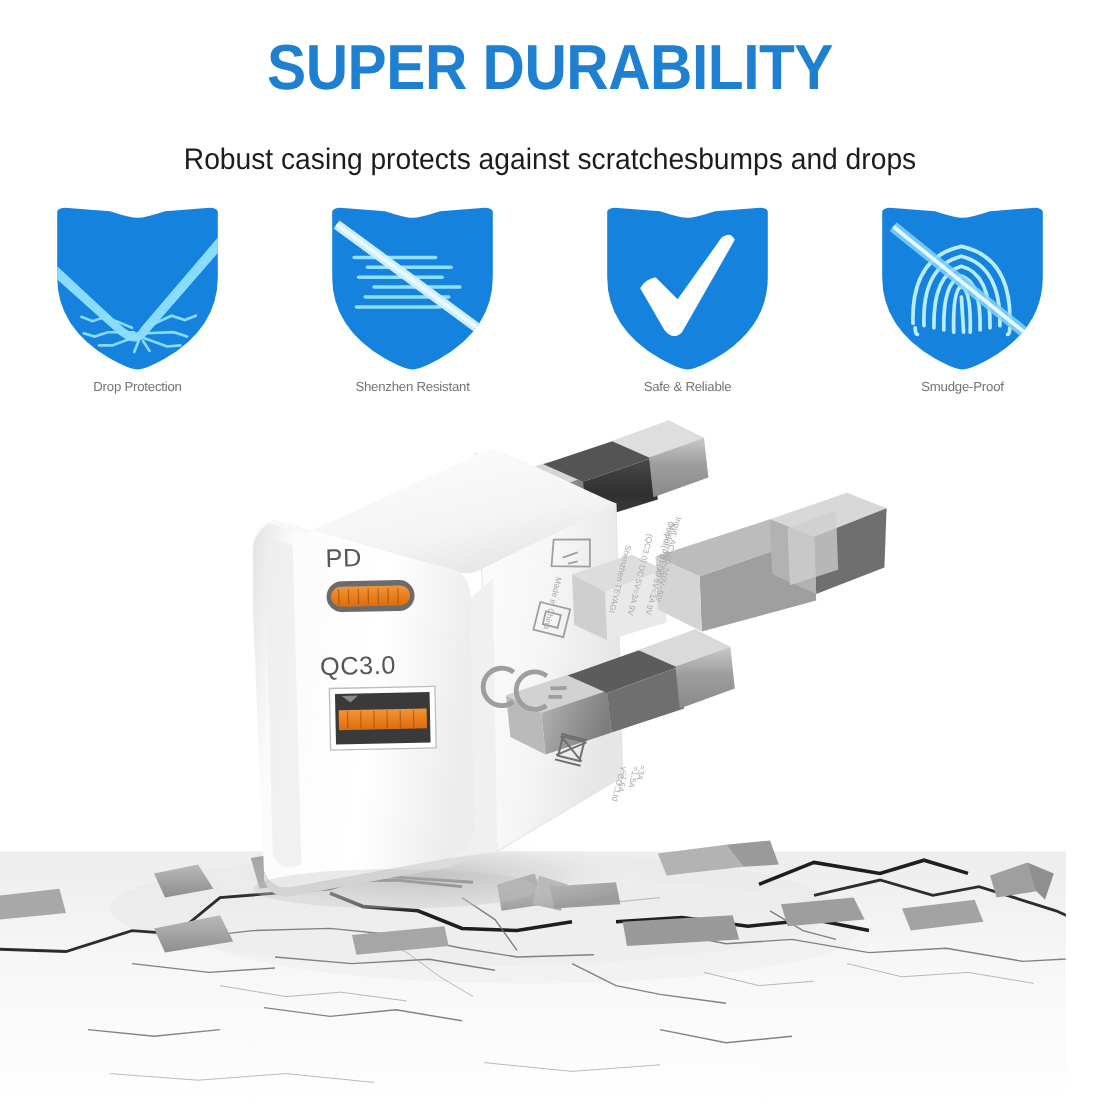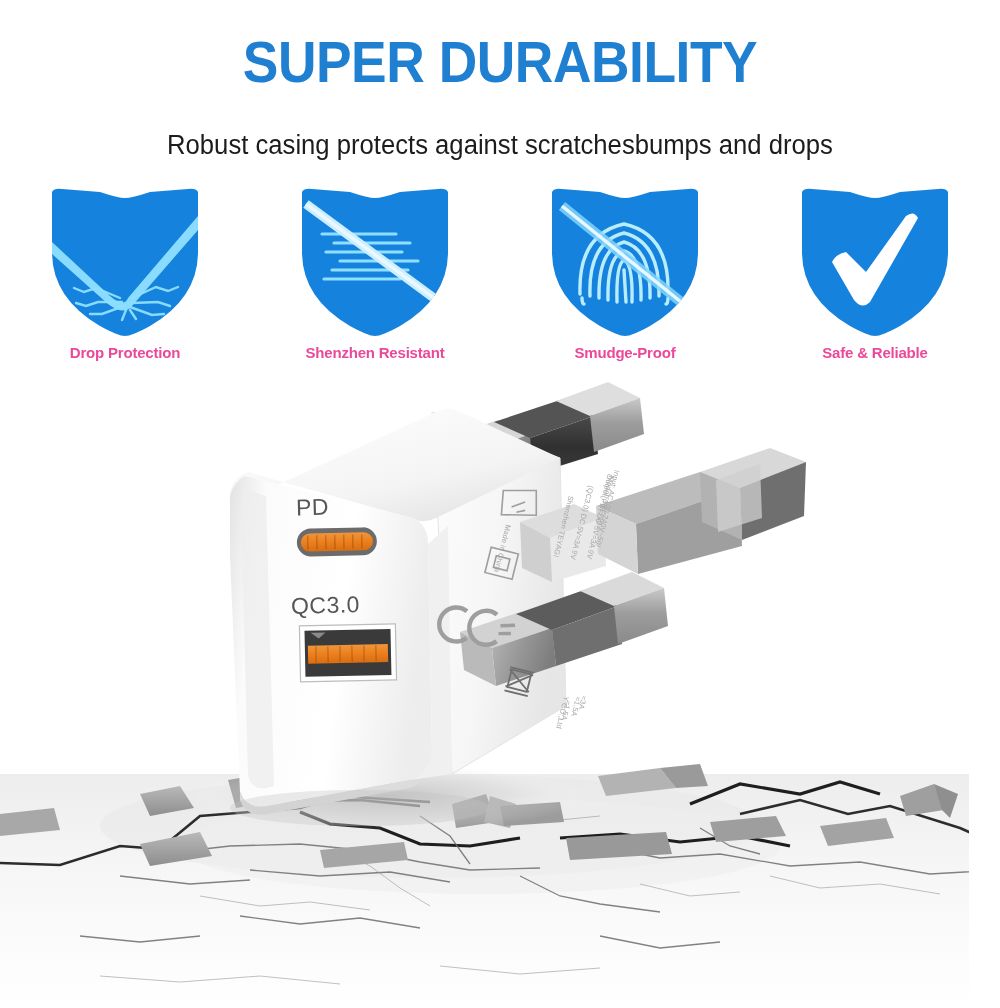--- a/index.html
+++ b/index.html
@@ -46,23 +46,23 @@
     width:200px;
     display:flex;flex-direction:column;align-items:center;
   }
   .shield-wrap{
     width:170px;height:152px;
     position:relative;
   }
   .shield-wrap svg{display:block;width:100%;height:100%;}
   .feature-label{
     margin-top:6px;
-    font-size:15px;
-    font-weight:bold;
-    color:#ec4899;
+    font-size:12px;
+    font-weight:normal;
+    color:#737373;
     letter-spacing:-0.2px;
     white-space:nowrap;
   }
 
   
   .scene{
     position:absolute;left:0;top:376px;width:1000px;height:632px;
     overflow:hidden;
   }
   .scene svg{position:absolute;left:0;top:0;width:1000px;height:632px;}
@@ -137,20 +137,31 @@
             <line x1="42" y1="84" x2="118" y2="84"></line>
             <line x1="34" y1="93" x2="110" y2="93"></line>
           </g>
           <g clip-path="url(#sh2)">
             <line x1="16" y1="18" x2="152" y2="118" stroke="#cdeeff" stroke-width="9"></line>
             <line x1="16" y1="18" x2="152" y2="118" stroke="#e8f8ff" stroke-width="3.5"></line>
           </g>
         </svg>
       </div>
       <div class="feature-label">Shenzhen Resistant</div>
+    </div>
+
+    <div class="feature">
+      <div class="shield-wrap">
+        <svg viewBox="0 0 170 152" xmlns="http://www.w3.org/2000/svg">
+          <path d="M12 6 Q14 2 22 3 L60 6 Q78 12 85 12 Q92 12 110 6 L148 3 Q156 2 158 6
+                   L158 66 Q158 112 110 140 Q92 150 85 150 Q78 150 60 140 Q12 112 12 66 Z" fill="#1583dd"></path>
+          <path d="M42 76 Q46 68 56 66 L76 86 L116 30 Q124 24 128 32 L80 116 Q72 124 64 114 Z" fill="#ffffff"></path>
+        </svg>
+      </div>
+      <div class="feature-label">Safe &amp; Reliable</div>
     </div>
 
     <div class="feature">
       <div class="shield-wrap">
         <svg viewBox="0 0 170 152" xmlns="http://www.w3.org/2000/svg">
           <defs>
             <clipPath id="sh3">
               <path d="M12 6 Q14 2 22 3 L60 6 Q78 12 85 12 Q92 12 110 6 L148 3 Q156 2 158 6
                        L158 66 Q158 112 110 140 Q92 150 85 150 Q78 150 60 140 Q12 112 12 66 Z"></path>
             </clipPath>
@@ -168,31 +179,20 @@
             <path d="M126 118 Q128 118 128 112"></path>
           </g>
           <g clip-path="url(#sh3)">
             <line x1="22" y1="20" x2="146" y2="120" stroke="#7fd4ff" stroke-width="10" opacity="0.85"></line>
             <line x1="22" y1="20" x2="146" y2="120" stroke="#e8f8ff" stroke-width="3.5"></line>
           </g>
         </svg>
       </div>
       <div class="feature-label">Smudge-Proof</div>
     </div>
-
-    <div class="feature">
-      <div class="shield-wrap">
-        <svg viewBox="0 0 170 152" xmlns="http://www.w3.org/2000/svg">
-          <path d="M12 6 Q14 2 22 3 L60 6 Q78 12 85 12 Q92 12 110 6 L148 3 Q156 2 158 6
-                   L158 66 Q158 112 110 140 Q92 150 85 150 Q78 150 60 140 Q12 112 12 66 Z" fill="#1583dd"></path>
-          <path d="M42 76 Q46 68 56 66 L76 86 L116 30 Q124 24 128 32 L80 116 Q72 124 64 114 Z" fill="#ffffff"></path>
-        </svg>
-      </div>
-      <div class="feature-label">Safe &amp; Reliable</div>
-    </div>
   </div>
 
   <div class="scene">
     <svg viewBox="0 0 1000 632" xmlns="http://www.w3.org/2000/svg">
       <defs>
         <linearGradient id="bodyFront" x1="0" y1="0" x2="1" y2="0.2">
           <stop offset="0%" stop-color="#e2e2e2"></stop>
           <stop offset="18%" stop-color="#fbfbfb"></stop>
           <stop offset="62%" stop-color="#ffffff"></stop>
           <stop offset="100%" stop-color="#ededed"></stop>

